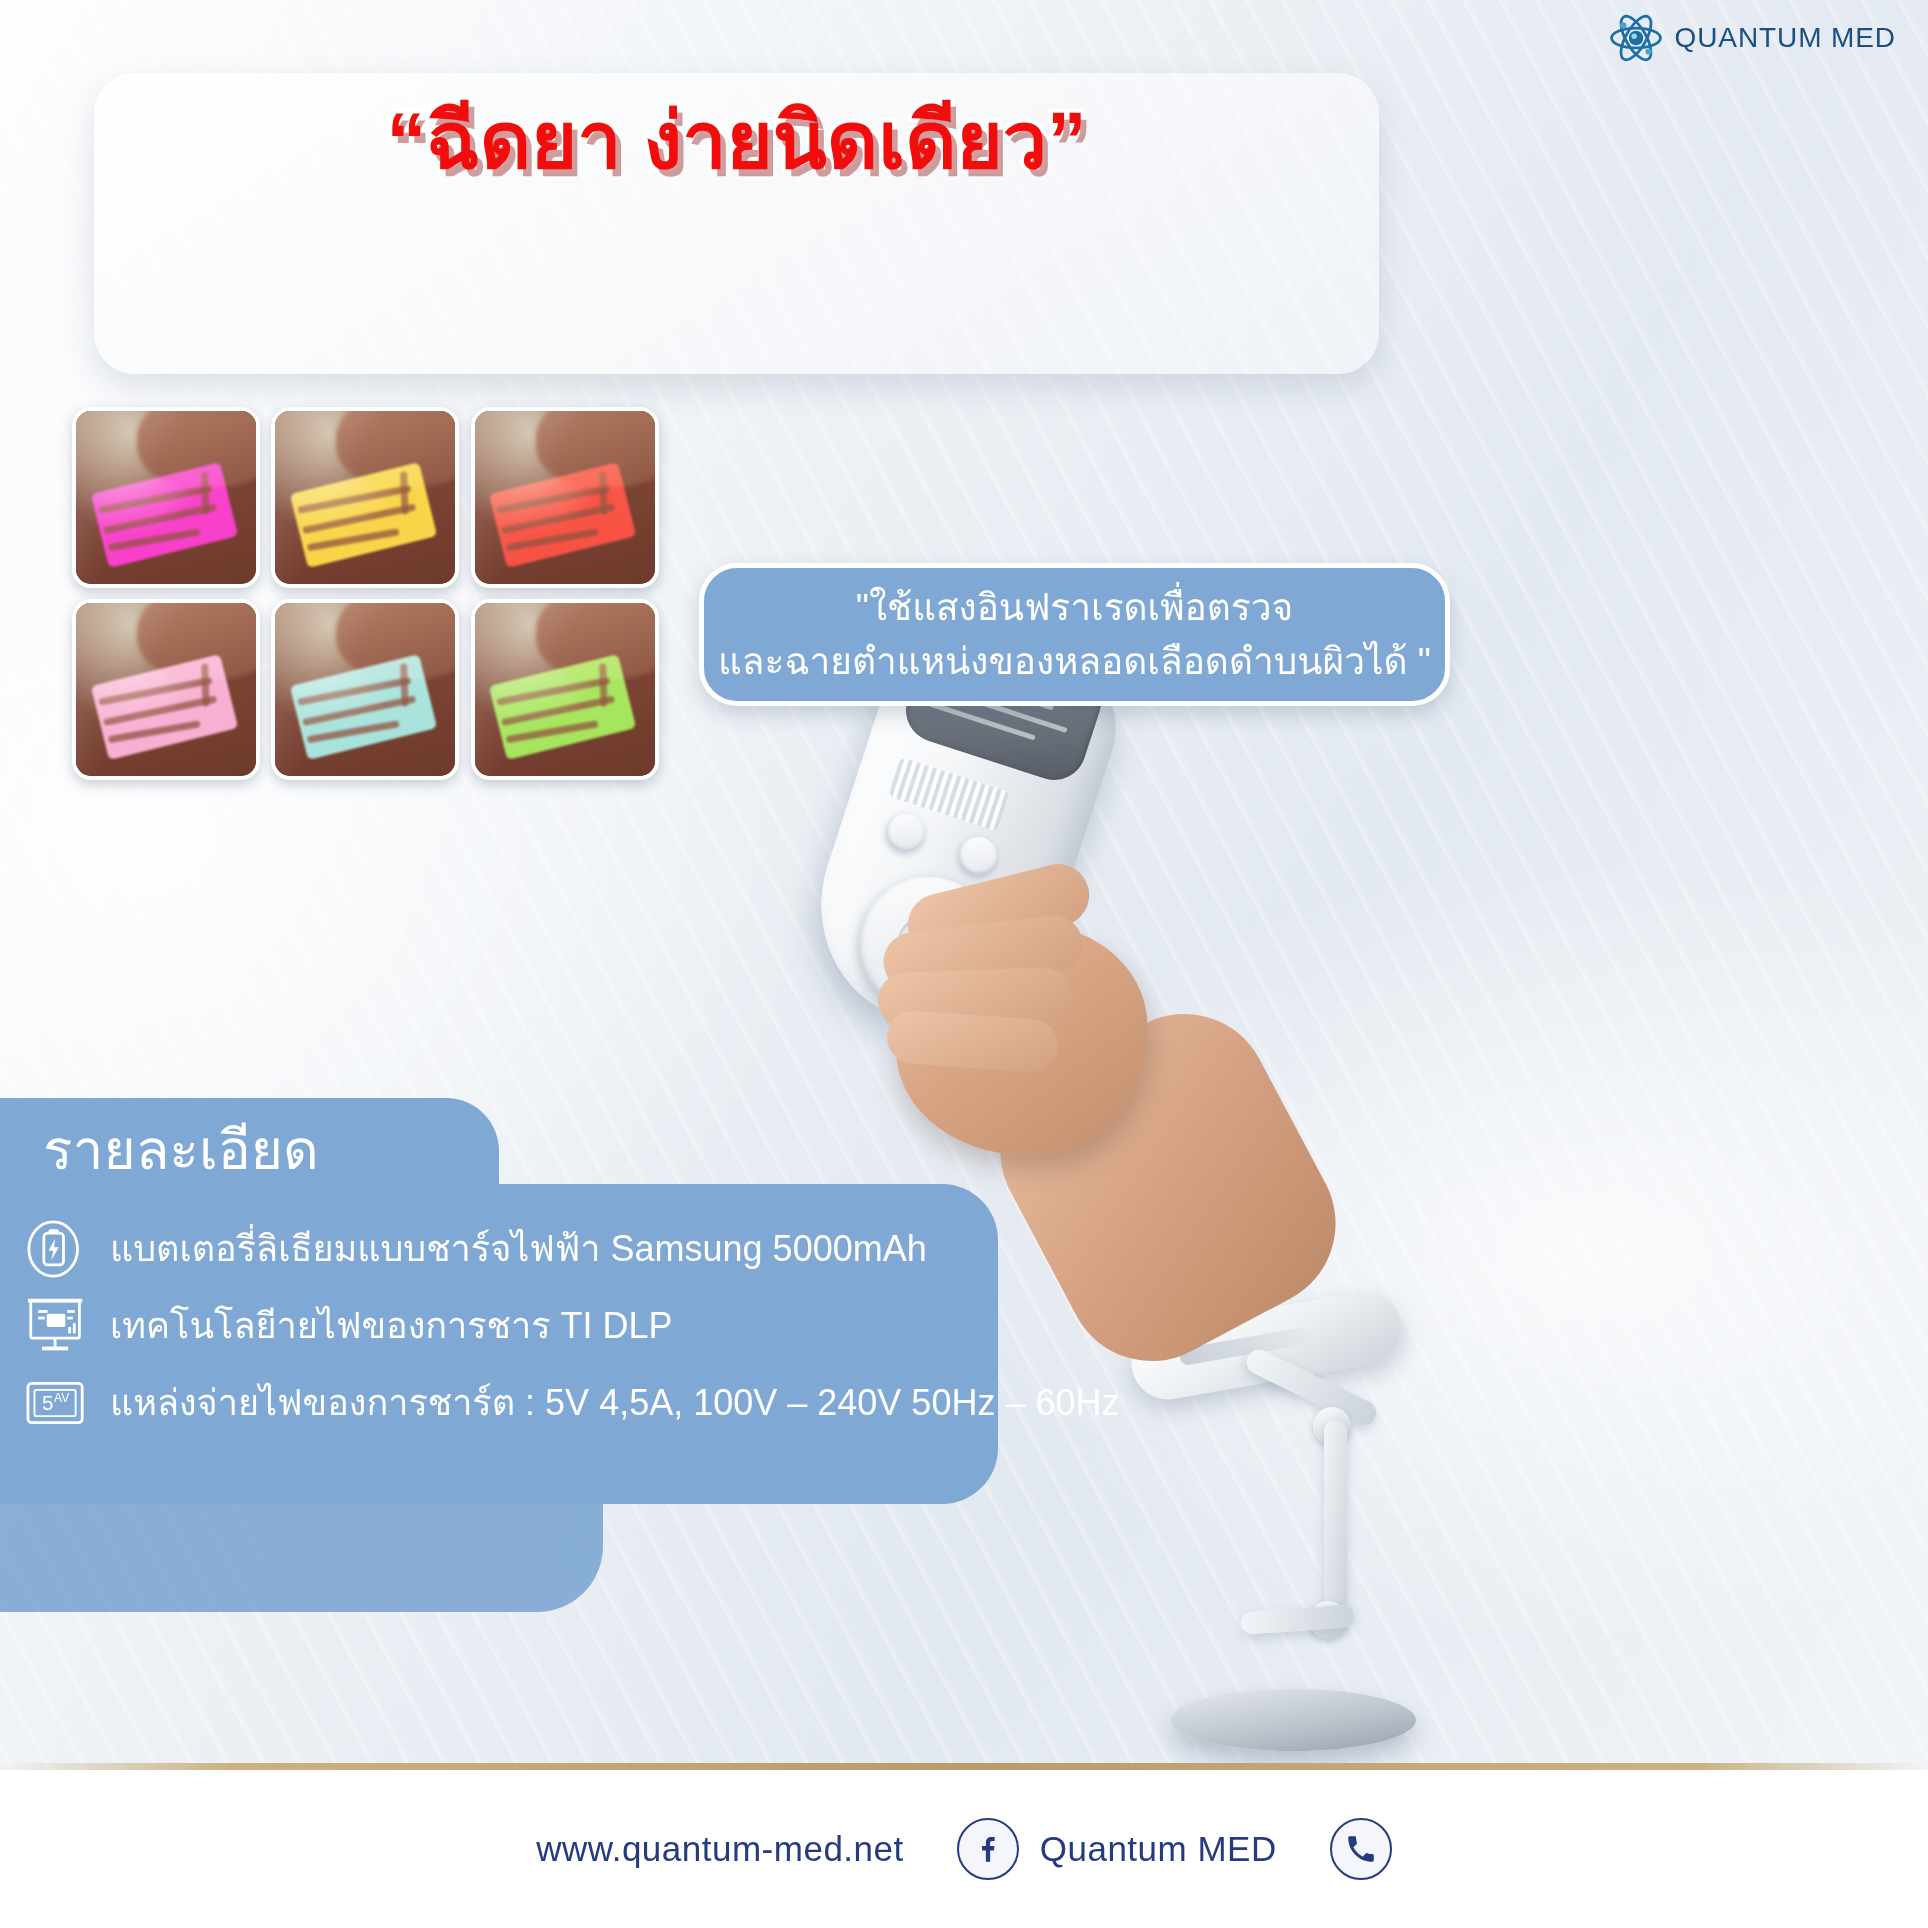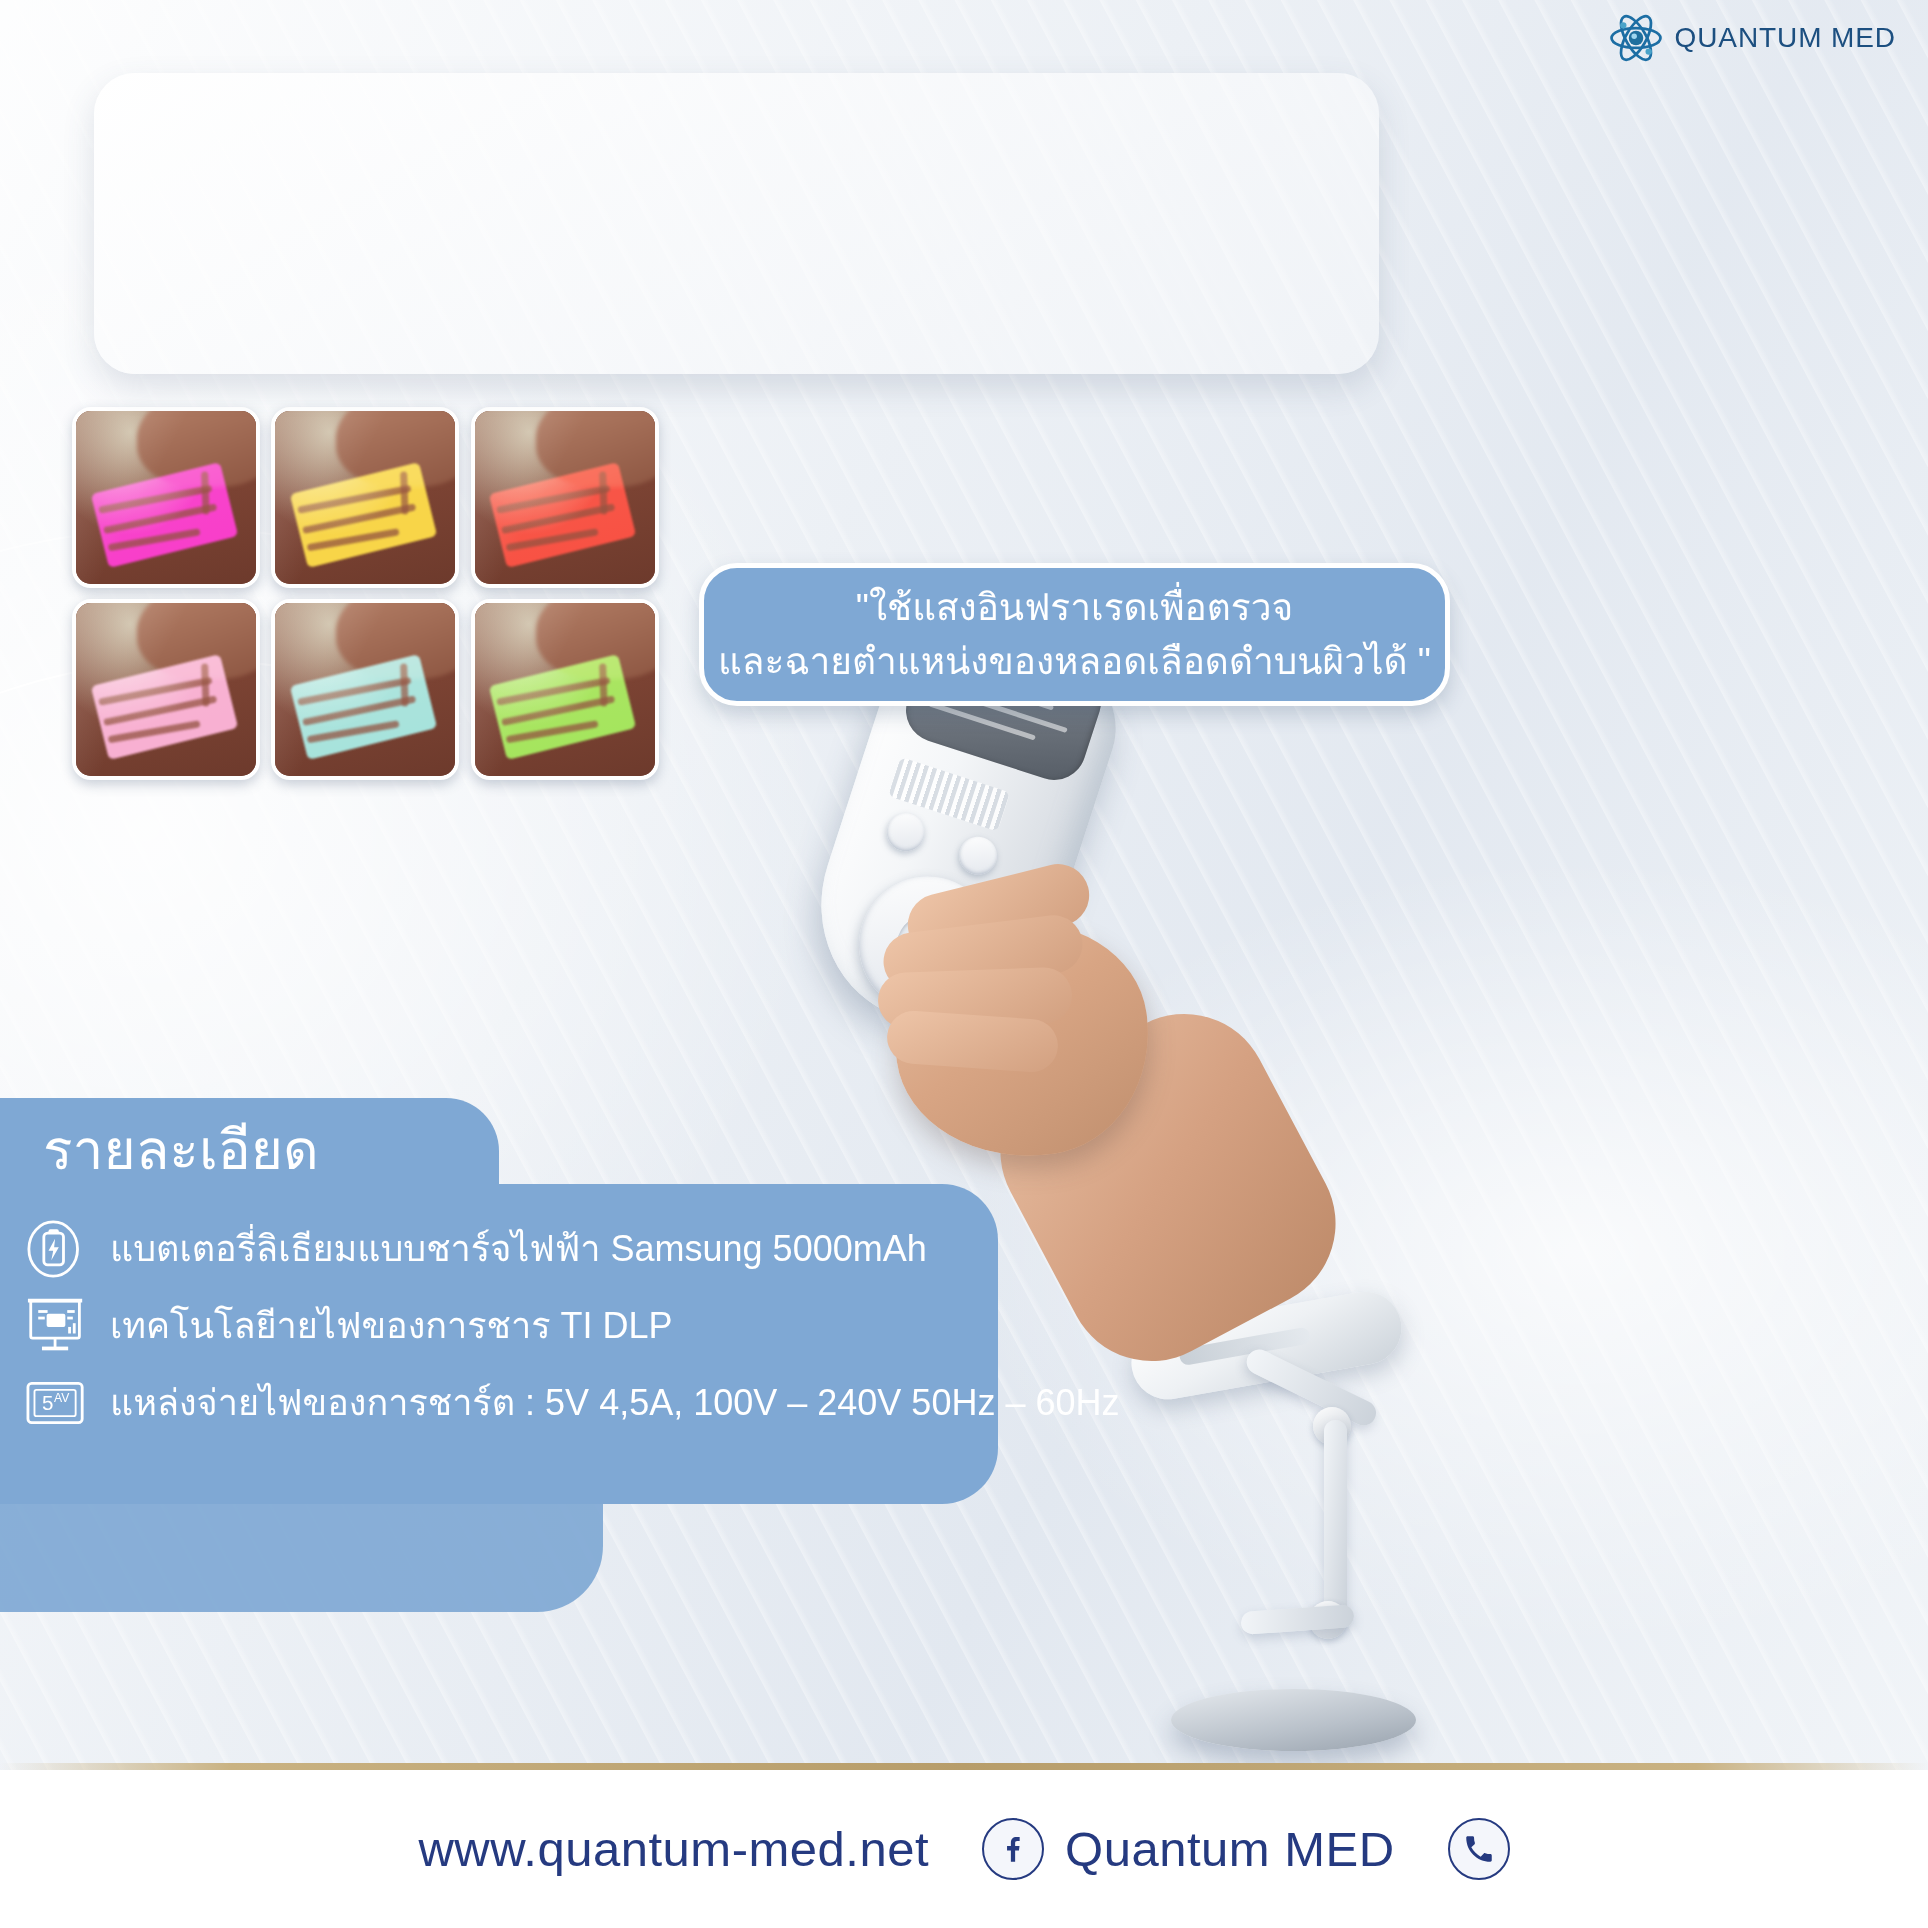--- a/index.html
+++ b/index.html
@@ -421,21 +421,21 @@
     height: 158px;
     background: #ffffff;
     display: flex;
     align-items: center;
     justify-content: center;
     gap: 53px;
     z-index: 30;
   }
   #footer .f-text {
     color: #253a80;
-    font-size: 49px;
+    font-size: 35px;
     font-weight: 500;
     letter-spacing: 0.5px;
   }
   #footer .f-group { display: flex; align-items: center; gap: 21px; }
   .circ-icon {
     width: 62px; height: 62px;
     border-radius: 50%;
     border: 2.8px solid #253a80;
     display: flex; align-items: center; justify-content: center;
     background: #f4f6fb;
@@ -466,20 +466,21 @@
         <circle cx="30" cy="30" r="3" fill="#9fd6ef"></circle>
         <circle cx="18" cy="18" r="3.5" fill="#4aa3c9"></circle>
         <circle cx="46" cy="47" r="3.5" fill="#4aa3c9"></circle>
       </svg>
     </span>
     <span class="brand-name">QUANTUM MED</span>
   </div>
 
   <div id="title-card">
     <div class="card-sheen"></div>
+    <div class="title-sub">“ฉีดยา ง่ายนิดเดียว”</div>
   </div>
 
   <div id="thumb-grid">
     <div class="thumb">
       <div class="skin"></div>
         <div class="knuckle"></div>
       <div class="vein-patch">
           <div class="fill" style="background:#ff00c8"></div>
         <div class="line l1"></div>
           <div class="line l2"></div>

